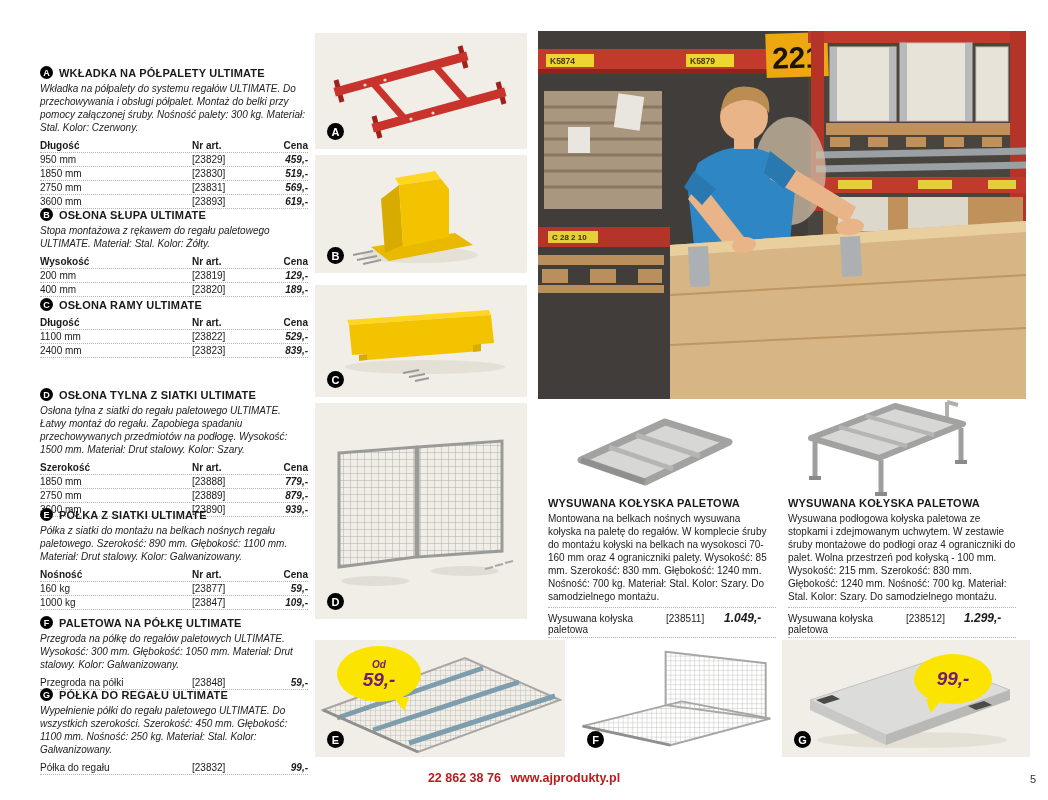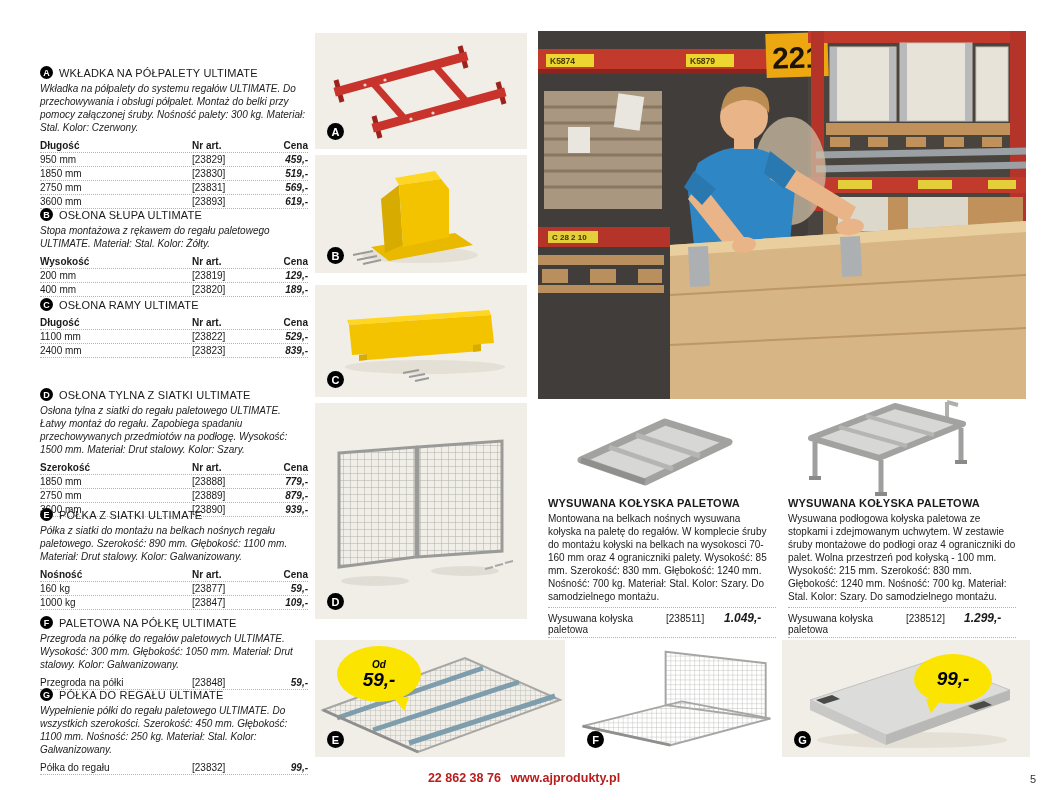--- a/index.html
+++ b/index.html
@@ -3,21 +3,21 @@
 <meta charset="utf-8">
 <style>
   html,body{margin:0;padding:0;background:#ffffff;font-family:"Liberation Sans",sans-serif;color:#1a1a1a;}
   .page{position:relative;width:1048px;height:800px;background:#ffffff;overflow:hidden;}
 
   
   .sec{position:absolute;left:40px;width:268px;}
   .sec-head{display:flex;align-items:center;gap:6px;}
   .badge{width:13px;height:13px;border-radius:50%;background:#000;color:#fff;font-size:9px;font-weight:bold;
          display:flex;align-items:center;justify-content:center;flex:0 0 13px;}
-  .sec-title{margin:0;font-size:11px;font-weight:normal;letter-spacing:.2px;}
+  .sec-title{margin:0;font-size:11px;font-weight:bold;letter-spacing:.2px;}
   .sec-desc{margin:3px 0 0;font-size:10px;line-height:13px;color:#222;font-style:italic;}
   .tbl{margin-top:5px;font-size:10px;}
   .tr{display:flex;align-items:baseline;border-bottom:1px dotted #b3b3b3;padding:1px 0;}
   .tr .c1{flex:1;}
   .tr .c2{width:66px;}
   .tr .c3{width:50px;text-align:right;font-weight:bold;font-style:italic;}
   .tr.head{font-weight:bold;}
   .tr.head .c3{font-style:normal;}
 
   
@@ -49,21 +49,21 @@
   .feat-row .c2{width:58px;}
   .feat-row .c3{font-size:12px;font-weight:bold;font-style:italic;text-align:left;width:52px;}
 
   
   .tile-e{left:315px;top:640px;width:250px;height:117px;}
   .zone-f{position:absolute;left:575px;top:640px;width:205px;height:117px;}
   .zone-f svg{display:block;width:100%;height:100%;}
   .tile-g{left:782px;top:640px;width:248px;height:117px;}
 
   .bubble{position:absolute;background:#fbe400;border-radius:50%;display:flex;flex-direction:column;align-items:center;
-          justify-content:center;font-weight:bold;font-style:italic;color:#000000;z-index:3;}
+          justify-content:center;font-weight:bold;font-style:italic;color:#701a75;z-index:3;}
   .bubble::after{content:"";position:absolute;width:16px;height:14px;background:#fbe400;bottom:-9px;}
   .bubble.tail-right::after{right:12px;clip-path:polygon(0 0,100% 0,70% 100%);}
   .bubble.tail-left::after{left:12px;clip-path:polygon(0 0,100% 0,30% 100%);}
   .bubble .od{font-size:10px;line-height:11px;}
   .bubble .pr{font-size:19px;line-height:20px;}
   .bubble-e{left:22px;top:6px;width:84px;height:56px;}
   .bubble-g{left:132px;top:14px;width:78px;height:50px;}
 
   
   .footer{position:absolute;left:0;top:771px;width:1048px;text-align:center;font-size:12.5px;font-weight:bold;color:#b91c1c;}

